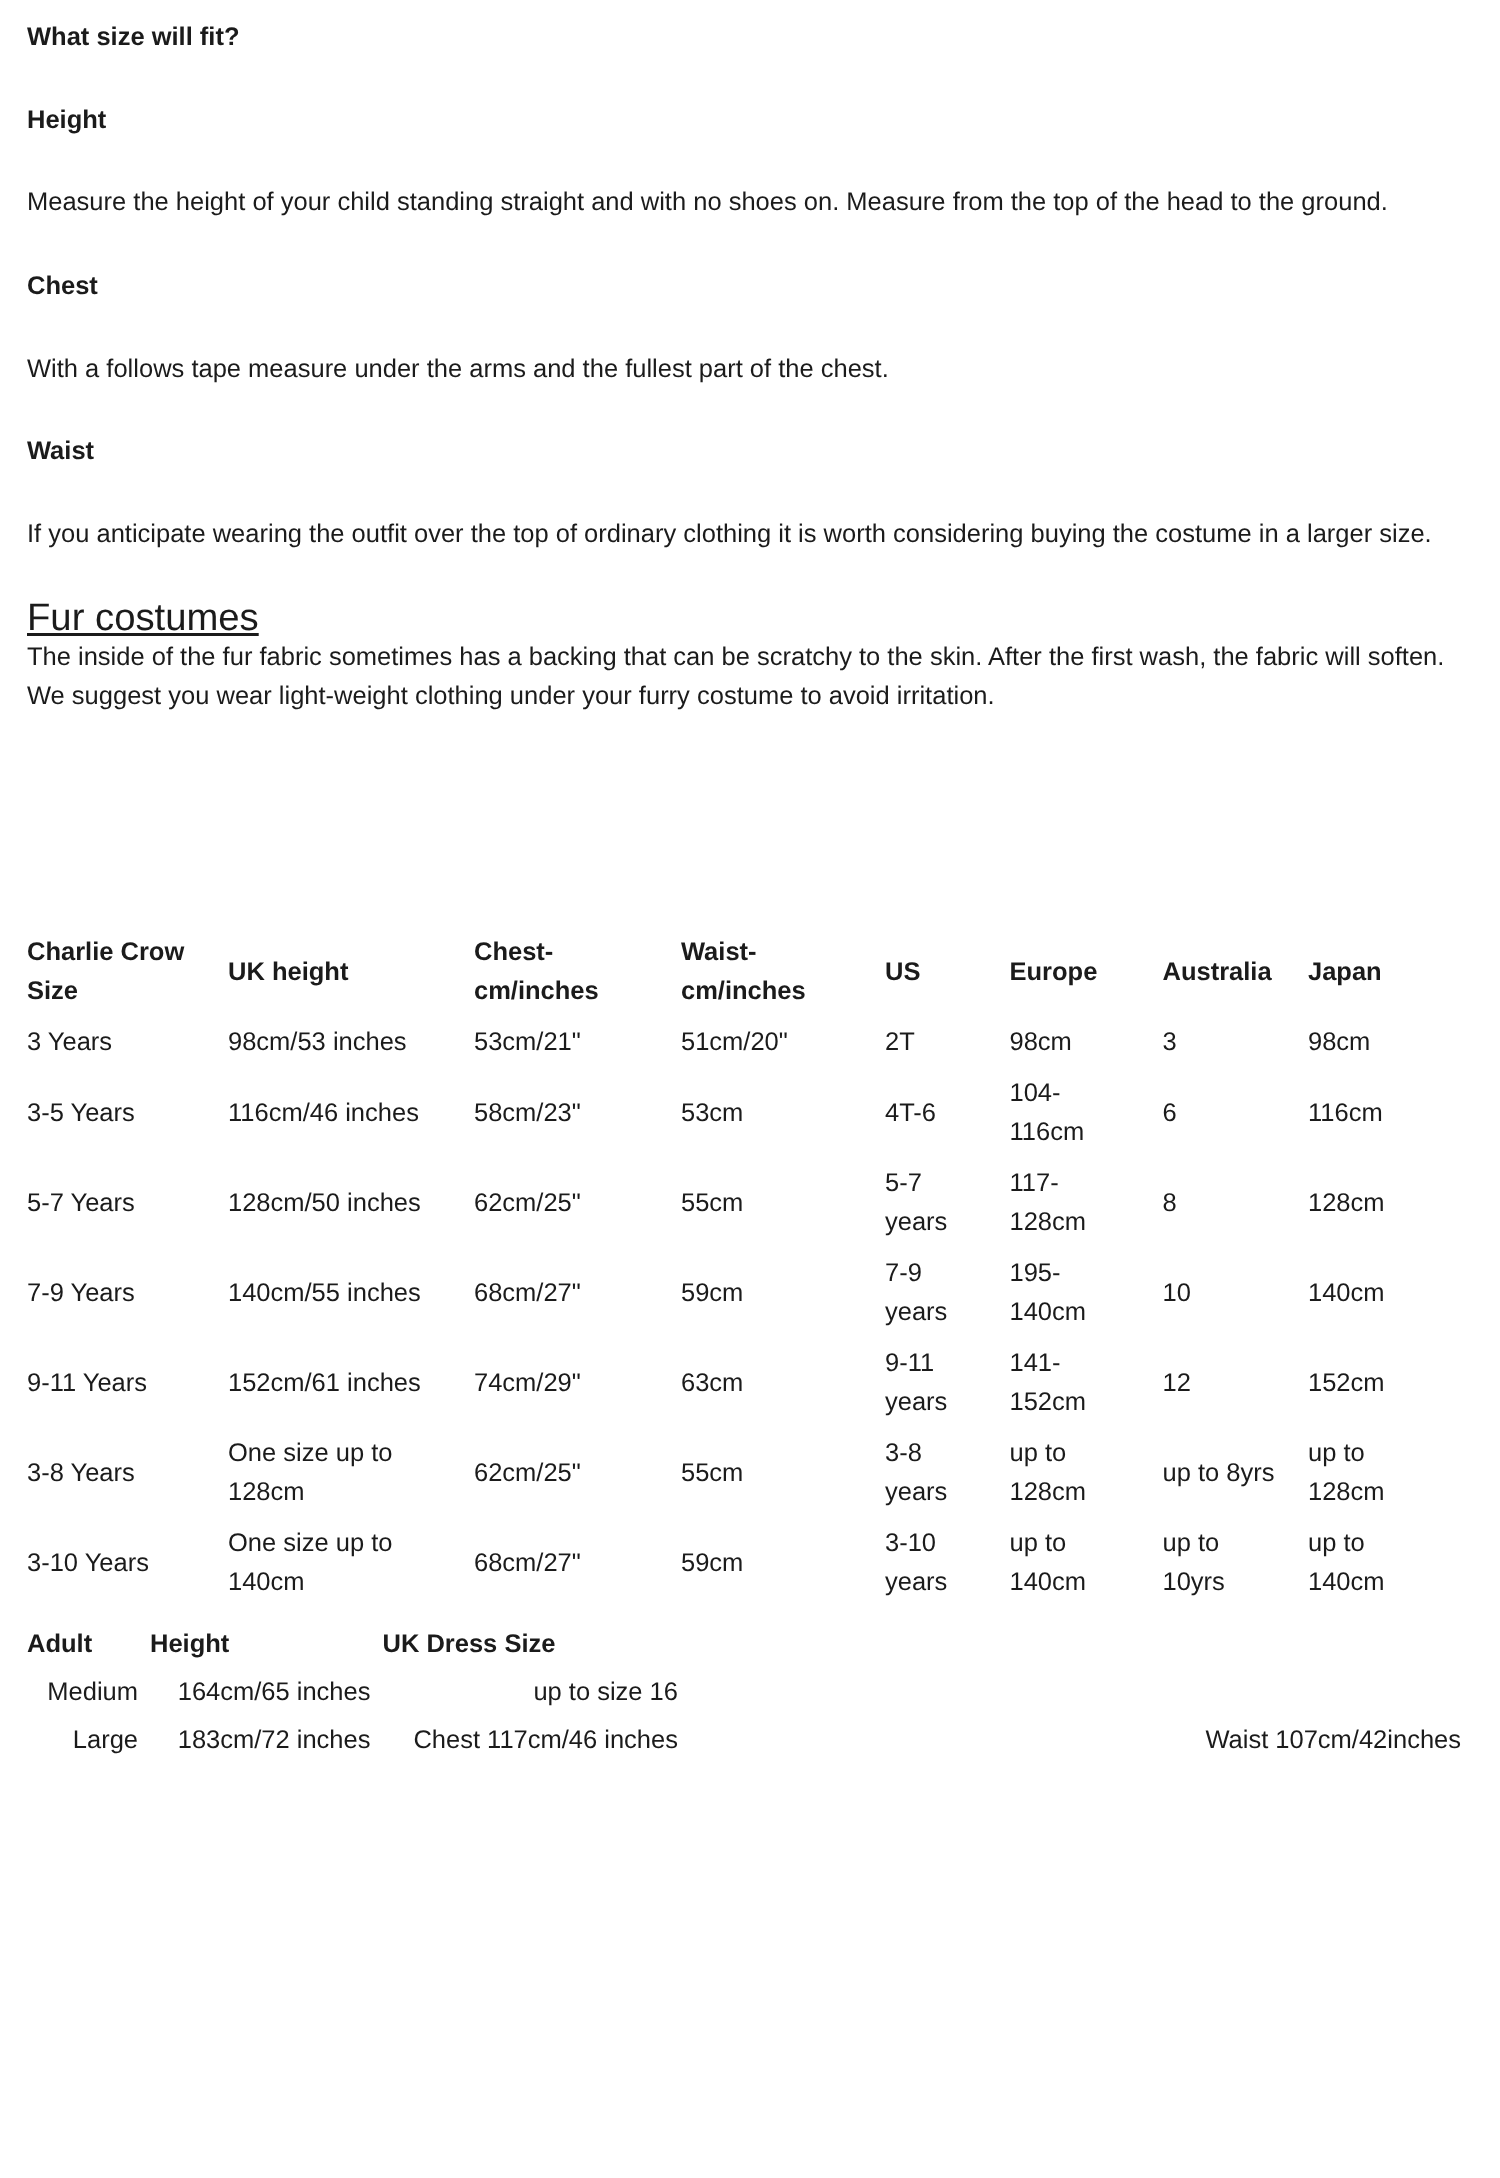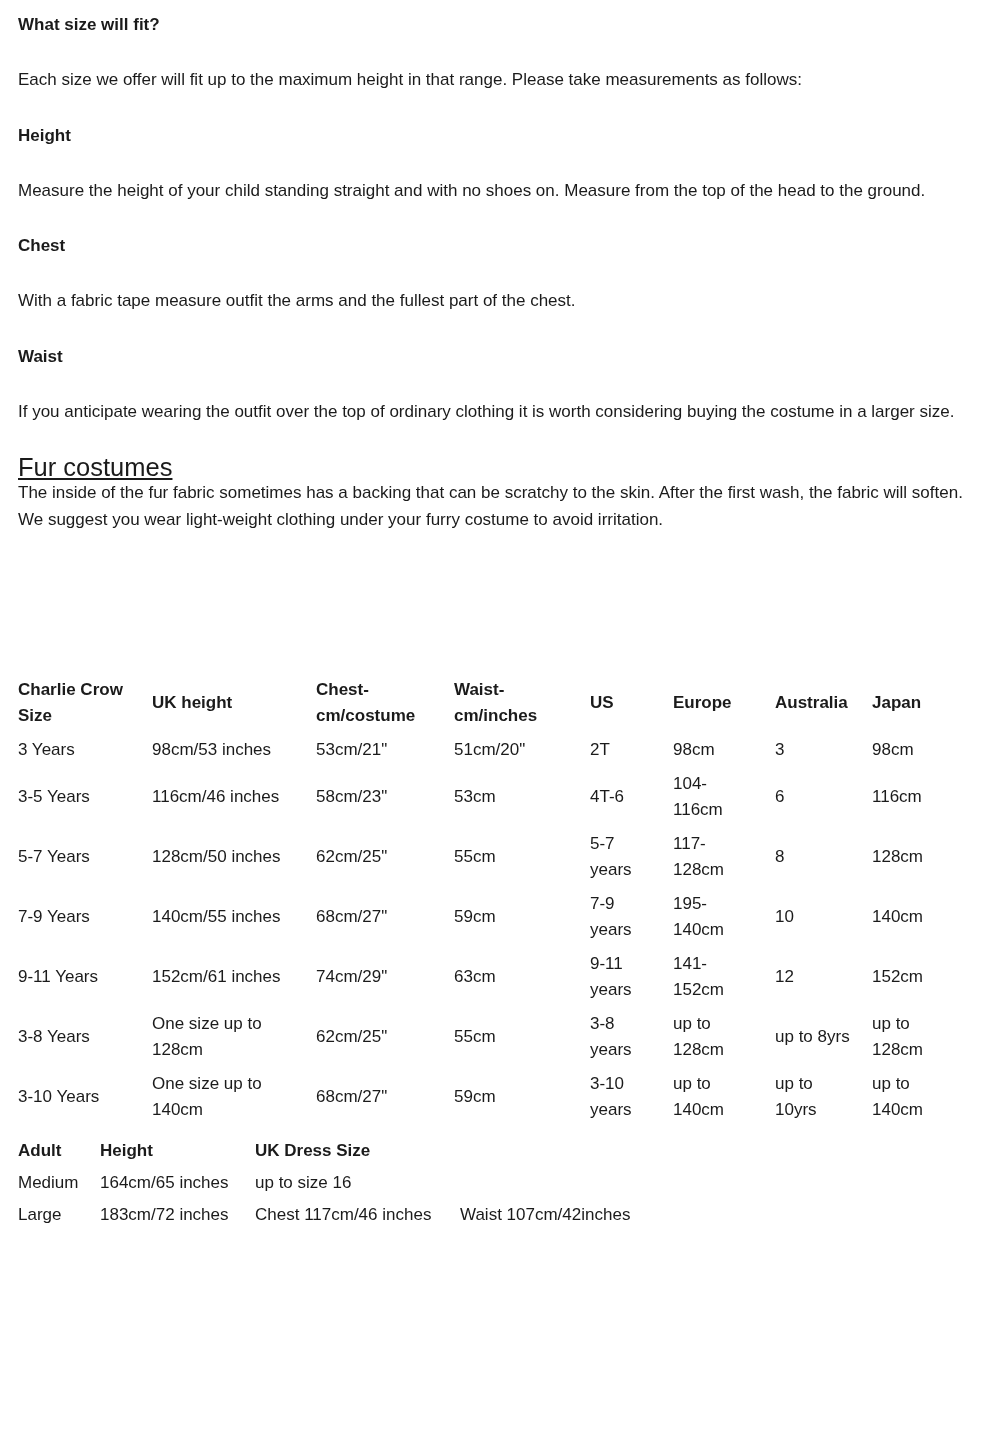--- a/index.html
+++ b/index.html
@@ -71,36 +71,36 @@
     padding: 3px 8px 3px 0;
     line-height: 26px;
     white-space: pre-line;
     overflow: hidden;
   }
   .adult-chart th {
     font-weight: bold;
   }
   .adult-chart td {
     font-weight: normal;
+    text-align: right;
   }
 </style>
 </head>
 <body>
 
 <main class="doc">
 
   <h1 class="heading">What size will fit?</h1>
 
-  <p class="para">Each size we offer will fit up to the maximum height in that range. Please take measurements as follows:</p>
 
   <h2 class="heading">Height</h2>
   <p class="para">Measure the height of your child standing straight and with no shoes on. Measure from the top of the head to the ground.</p>
 
   <h2 class="heading">Chest</h2>
-  <p class="para">With a fabric tape measure outfit the arms and the fullest part of the chest.</p>
+  <p class="para">With a follows tape measure under the arms and the fullest part of the chest.</p>
 
   <h2 class="heading">Waist</h2>
 
 
   <p class="para">If you anticipate wearing the outfit over the top of ordinary clothing it is worth considering buying the costume in a larger size.</p>
 
   <h2 class="fur-heading">Fur costumes</h2>
   <p class="para">The inside of the fur fabric sometimes has a backing that can be scratchy to the skin. After the first wash, the fabric will soften. We suggest you wear light-weight clothing under your furry costume to avoid irritation.</p>
 
   <table class="size-chart">
@@ -113,21 +113,21 @@
       <col style="width:102px">
       <col style="width:97px">
       <col style="width:110px">
     </colgroup>
     <thead>
       <tr>
           <th>Charlie Crow
 Size</th>
           <th>UK height</th>
           <th>Chest-
-cm/costume</th>
+cm/inches</th>
           <th>Waist-
 cm/inches</th>
           <th>US</th>
           <th>Europe</th>
           <th>Australia</th>
           <th>Japan</th>
         </tr>
     </thead>
     <tbody>
         <tr>

